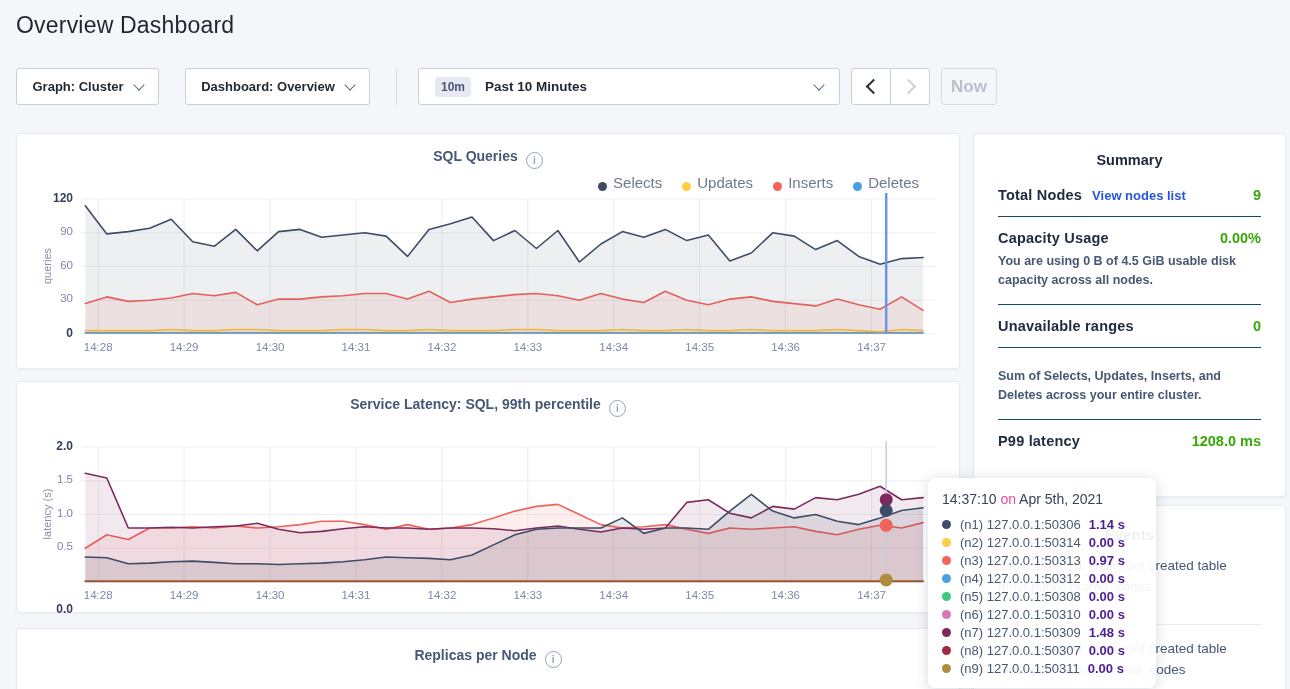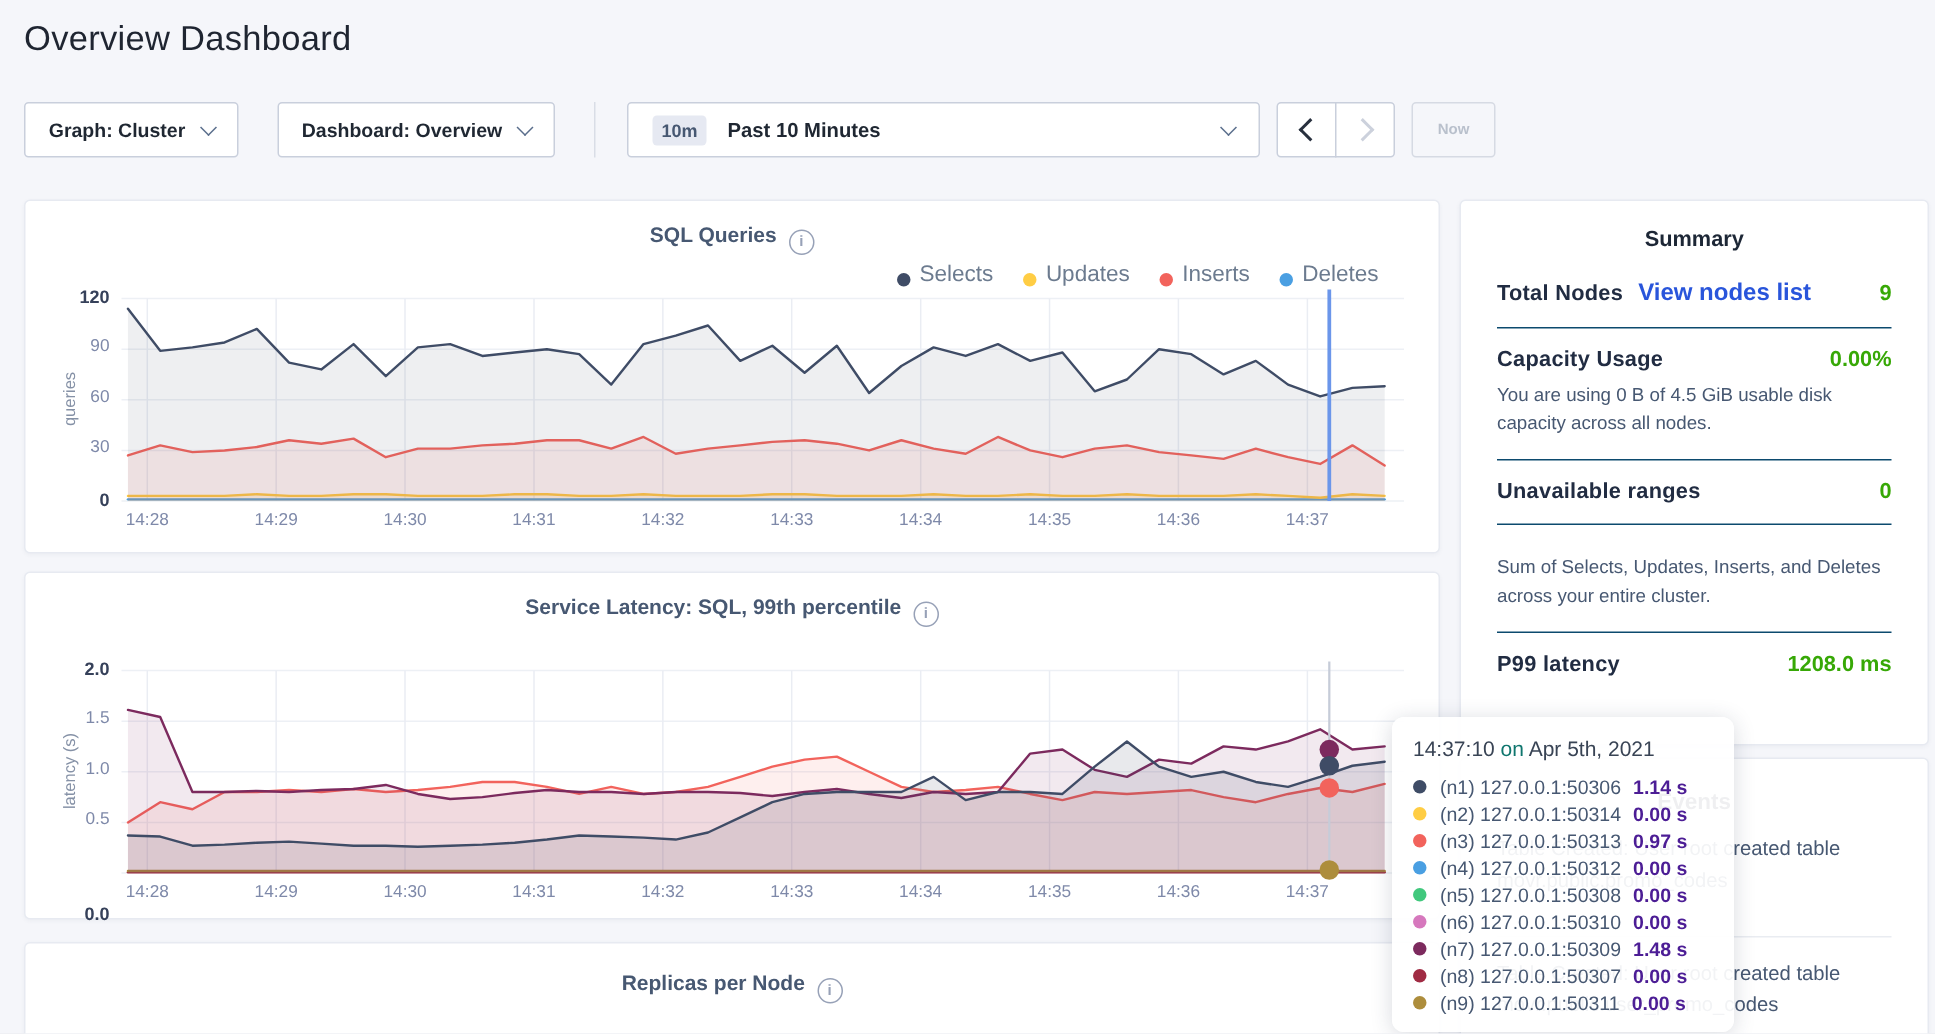--- a/index.html
+++ b/index.html
@@ -20,21 +20,21 @@
   .time-btn .caret{margin-left:auto;}
   .nav-group{position:absolute;left:851px;top:68px;display:flex;}
   .nav-btn{width:40px;height:37px;background:#fff;border:1px solid #c9cfdc;display:flex;
        align-items:center;justify-content:center;box-sizing:border-box;cursor:pointer;padding:0;}
   .nav-btn:first-child{border-radius:3px 0 0 3px;}
   .nav-btn:last-child{border-radius:0 3px 3px 0;margin-left:-1px;}
   .chev{width:9px;height:9px;border-left:2.5px solid #28303e;border-bottom:2.5px solid #28303e;
        transform:rotate(45deg);margin-left:4px;}
   .chev.r{transform:rotate(-135deg);margin-left:-4px;border-color:#ccd1dc;}
   .now-btn{position:absolute;left:941px;top:68px;width:56px;height:37px;border:1px solid #d6dae3;
-       border-radius:3px;background:transparent;color:#b9c0cc;font-weight:700;font-size:10px;
+       border-radius:3px;background:transparent;color:#b9c0cc;font-weight:700;font-size:17px;
        font-family:inherit;cursor:default;}
   
   .card{position:absolute;background:#fff;border:1px solid #e7eaf1;border-radius:4px;
        box-shadow:0 1px 3px rgba(60,70,100,.05);box-sizing:border-box;}
   .chart-title{position:absolute;top:14px;left:0;right:0;text-align:center;font-size:14px;
        font-weight:700;color:#475872;}
   .info{display:inline-flex;align-items:center;justify-content:center;width:15px;height:15px;
        border:1px solid #97a1b7;border-radius:50%;color:#97a1b7;font-size:10px;font-weight:700;
        margin-left:8px;vertical-align:-3px;font-style:normal;cursor:pointer;}
   .legend{position:absolute;top:40px;right:40px;display:flex;gap:20px;}
@@ -46,35 +46,35 @@
   .ytick.bold{font-weight:700;color:#36415a;font-size:12px;}
   .xtick{position:absolute;width:50px;text-align:center;font-size:11.5px;color:#7e89a9;}
   .plot{position:absolute;left:64px;top:65px;width:855px;height:135px;}
   
   .sum-title{text-align:center;font-weight:700;font-size:14.5px;color:#1d2736;padding-top:18px;}
   .sum-rows{padding:6px 24px 0;}
   .sum-row{padding:13px 0;}
   .sum-row.divided{border-top:1px solid #0c4a6e;}
   .sum-line{display:flex;align-items:baseline;justify-content:center;}
   .sum-label{font-weight:700;font-size:14.5px;color:#212c42;letter-spacing:.2px;}
-  .sum-link{color:#2955db;font-weight:700;font-size:16px;margin-left:10px;text-decoration:none;cursor:pointer;}
+  .sum-link{color:#2955db;font-weight:700;font-size:13px;margin-left:10px;text-decoration:none;cursor:pointer;}
   .sum-val{margin-left:auto;font-weight:700;font-size:14.5px;color:#37a806;}
-  .sum-desc{font-size:12.5px;color:#475872;line-height:1.55;margin-top:6px;}
+  .sum-desc{font-size:12.5px;color:#475872;line-height:1.55;margin-top:6px;font-weight:bold;}
   
   .ev-title{text-align:center;font-weight:700;font-size:15px;color:#1d2736;padding-top:20px;}
   .ev-list{padding:12px 24px 0;}
   .ev-line{font-size:13.5px;color:#475872;line-height:21px;white-space:nowrap;}
   .event-item{margin-bottom:27px;cursor:pointer;}
   .event-item.divided{border-top:1px solid #e9ecf1;padding-top:13px;margin-bottom:0;}
   
   .tooltip{position:absolute;left:928px;top:478px;width:228px;background:rgba(255,255,255,.93);
        border-radius:8px;box-shadow:0 2px 14px rgba(40,50,80,.18);z-index:50;
        padding:13px 14px 11px;box-sizing:border-box;}
   .tt-head{font-size:14px;color:#394455;margin-bottom:8px;}
-  .tt-head .muted{color:#0f766e;}
+  .tt-head .muted{color:#ec4899;}
   .tt-row{display:flex;align-items:center;height:18px;font-size:13px;color:#475872;}
   .tt-dot{width:9px;height:9px;border-radius:50%;margin-right:9px;flex:none;}
   .tt-node{white-space:nowrap;}
   .tt-val{font-weight:700;color:#4c1d95;margin-left:8px;white-space:nowrap;}
 </style>
 </head>
 <body>
 
 <div class="app">
 

